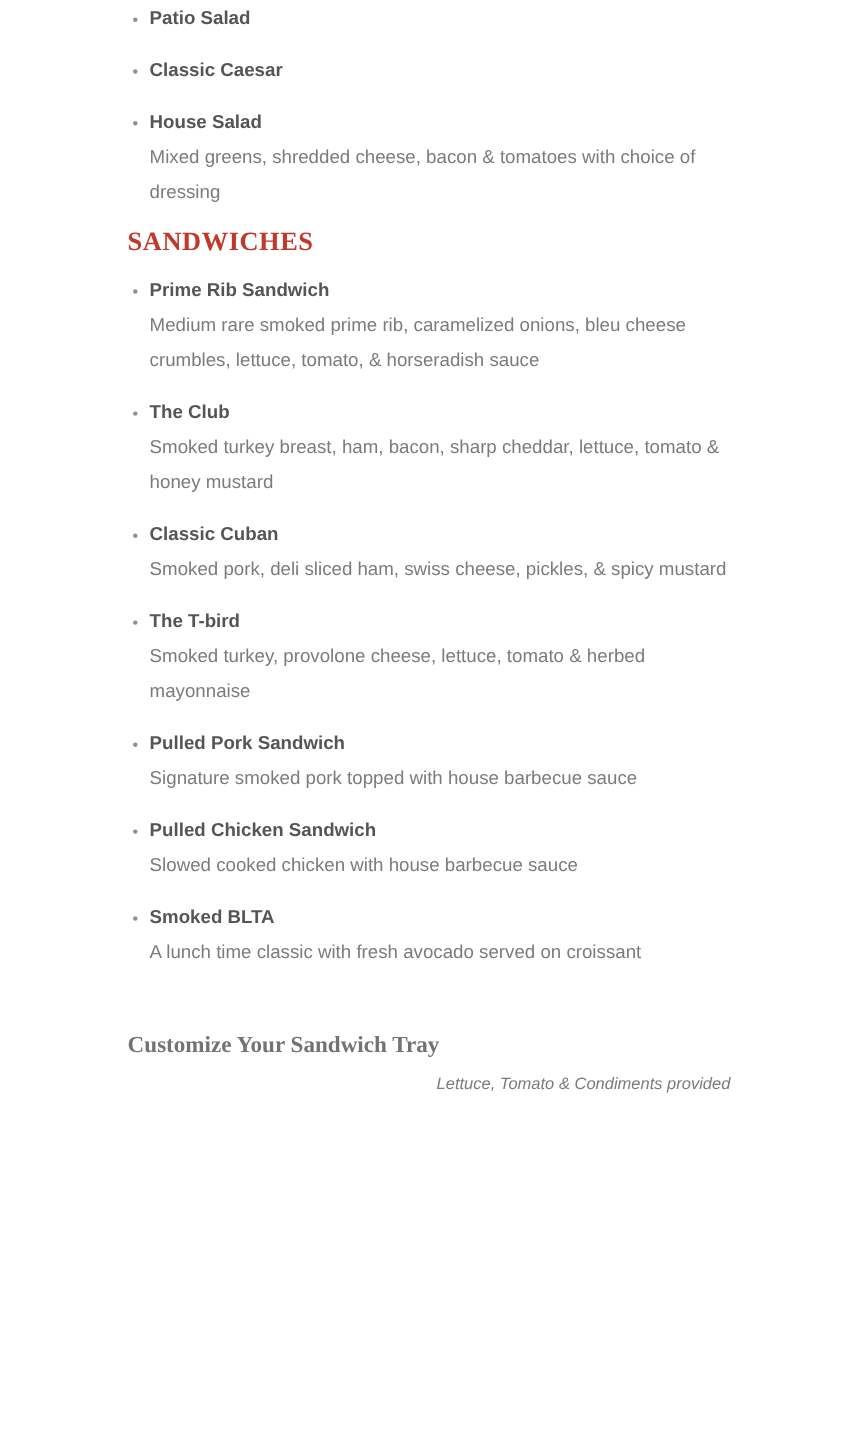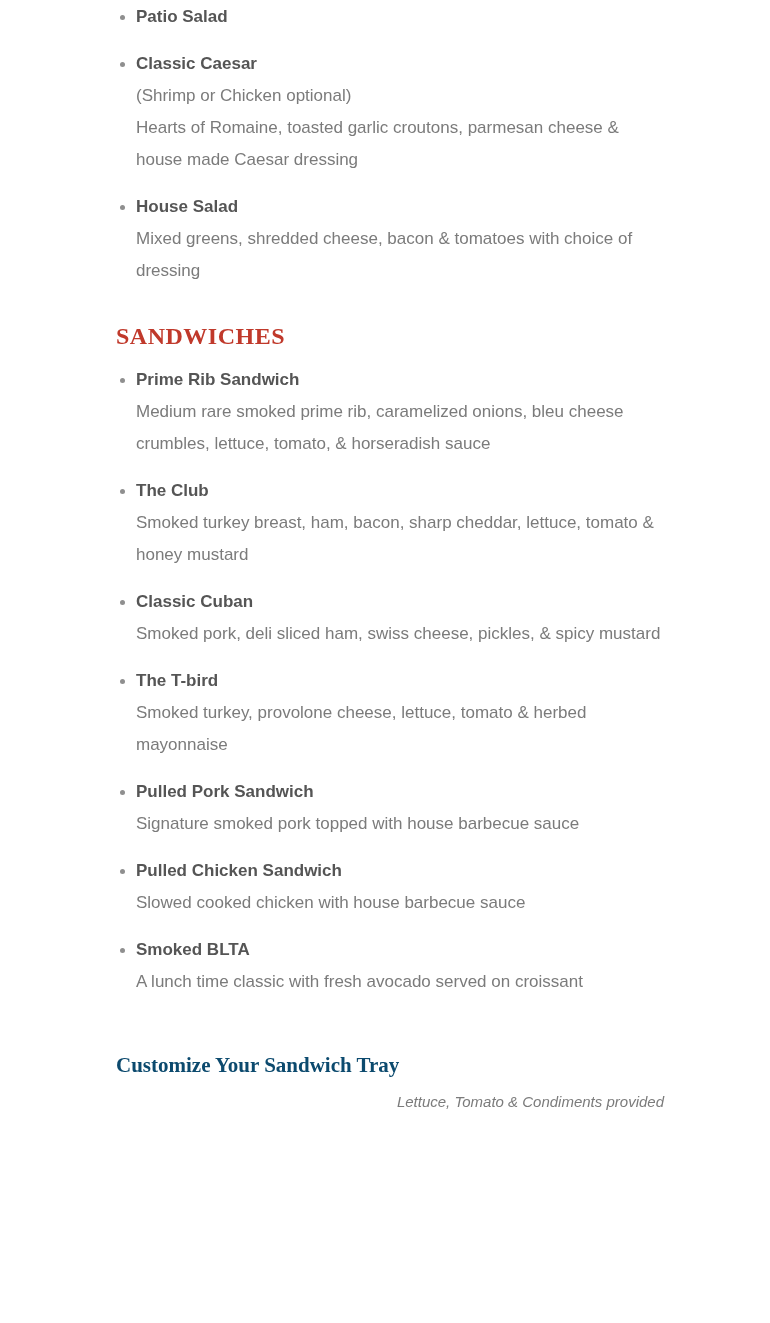--- a/index.html
+++ b/index.html
@@ -50,27 +50,27 @@
     font-weight: 700;
     color: #555555;
     margin-right: 5px;
   }
   .section-heading {
     font-family: "Liberation Serif", "DejaVu Serif", serif;
     font-weight: 700;
     font-size: 24px;
     letter-spacing: 0.5px;
     color: #c0392b;
-    margin: 36px 0 14px 0;
+    margin: 16px 0 14px 0;
   }
   .sub-heading {
     font-family: "Liberation Serif", "DejaVu Serif", serif;
     font-weight: 700;
     font-size: 21px;
-    color: #0c4a6e;
+    color: #737373;
     margin: 55px 0 12px 0;
   }
   .note {
     font-size: 15px;
     font-style: italic;
     color: #7b7b7b;
     line-height: 24px;
     text-align: right;
   }
 </style>
@@ -78,22 +78,20 @@
 <body>
 
 <div class="menu-page">
 
   <ul class="menu-list">
     <li>
       <div class="item-name">Patio Salad</div>
     </li>
     <li>
       <div class="item-name">Classic Caesar</div>
-      <div class="item-desc">(Shrimp or Chicken optional)
-Hearts of Romaine, toasted garlic croutons, parmesan cheese &amp; house made Caesar dressing</div>
     </li>
     <li>
       <div class="item-name">House Salad</div>
       <div class="item-desc">Mixed greens, shredded cheese, bacon &amp; tomatoes with choice of dressing</div>
     </li>
   </ul>
 
 
   <h2 class="section-heading">SANDWICHES</h2>
 

